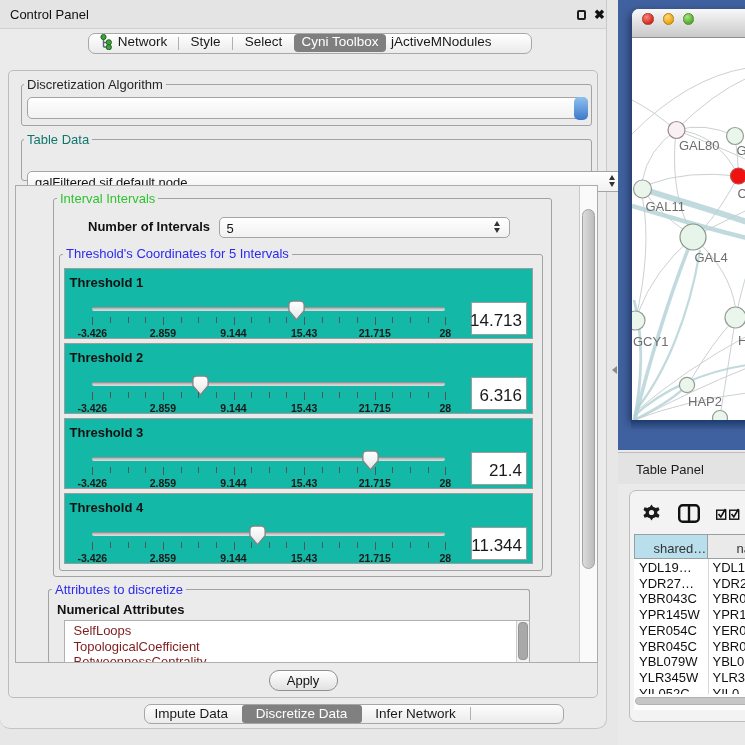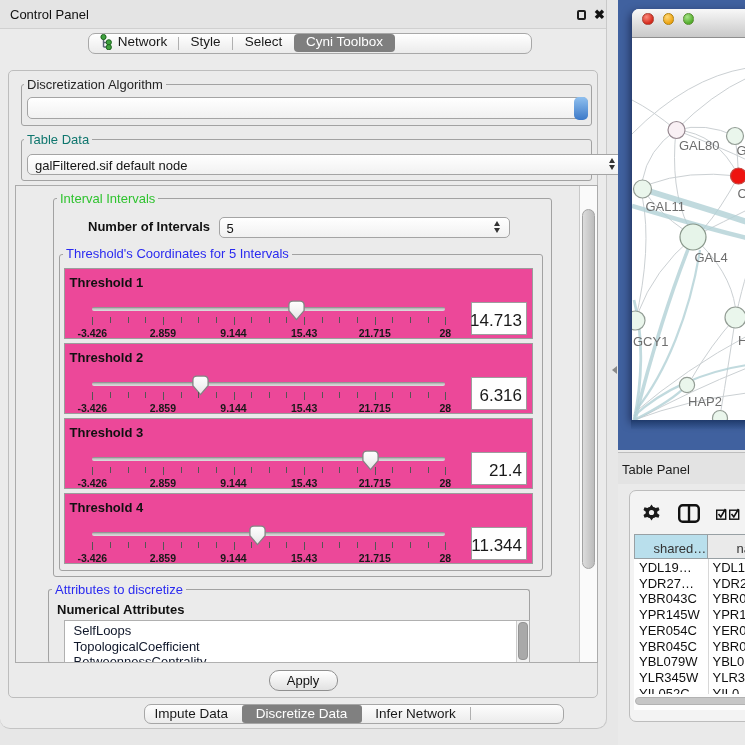--- a/index.html
+++ b/index.html
@@ -45,35 +45,35 @@
 
 #scrollpane { position:absolute; left:15px; top:184.5px; width:582.5px; height:478.5px;
   border:1px solid #ababab; background:#ebebeb; }
 #vsb { position:absolute; right:0; top:0; width:18px; height:100%; background:#fafafa;
   border-left:1px solid #c8c8c8; }
 #vsb .th { position:absolute; left:2px; top:23px; width:13px; height:360px; border-radius:6.5px;
   background:linear-gradient(90deg,#dcdcdc,#bcbcbc); border:1px solid #a2a2a2; }
 
 
 .tpanel { position:absolute; left:63.5px; width:469.5px; height:71px; border:1px solid #9c9c9c;
-  background:#ec4899; }
+  background:#14b8a6; }
 .tname { position:absolute; left:5px; top:5.5px; font-size:13px; font-weight:bold; color:#111; }
 .track { position:absolute; left:27.5px; top:37.5px; width:353px; height:4.5px; border-radius:2.5px;
   background:linear-gradient(#838383,#c4c4c4 45%,#dedede); }
 .thumb { position:absolute; }
 .tick { position:absolute; width:1px; background:#555; }
 .tlab { position:absolute; transform:translateX(-50%); font-size:10.5px; font-weight:bold; color:#191919; }
 .vbox { position:absolute; left:406.5px; top:33px; width:55.5px; height:32.5px; background:#fff;
   border:1px solid #9d9d9d; }
 .vbox span { position:absolute; right:3.5px; top:8px; font-size:17px; color:#1a1a1a; }
 
 
 #attlist { position:absolute; left:63.5px; top:620px; width:466px; height:42.5px;
   border:1px solid #b0b0b0; background:#fff; overflow:hidden; }
-#attlist .it { position:absolute; left:9px; font-size:13px; color:#0f172a; }
+#attlist .it { position:absolute; left:9px; font-size:13px; color:#7f1d1d; }
 #alsb { position:absolute; right:0; top:0; width:13px; height:100%; background:#f3f3f3; border-left:1px solid #ccc; }
 #alsb .th { position:absolute; left:1px; top:1px; width:10px; height:38px; background:#a9a9a9; border:1px solid #949494; border-radius:4px; }
 
 #apply { position:absolute; left:268.5px; top:669.5px; width:69px; height:21.5px;
   background:linear-gradient(#ffffff,#e2e2e2); border:1px solid #909090; border-radius:10px;
   font-size:13px; color:#111; display:flex; align-items:center; justify-content:center; }
 
 
 #btabs { position:absolute; left:143.5px; top:703.5px; width:420px; height:20.5px;
   background:linear-gradient(#fdfdfd,#ebebeb); border:1px solid #a6a6a6; border-radius:7px;
@@ -96,21 +96,21 @@
   border-radius:7px 0 0 0; box-shadow:-2px 3px 8px rgba(0,0,25,0.5); }
 #mactb { position:absolute; left:0; top:0; width:100%; height:29px;
   background:linear-gradient(#f8f8f8,#c9c9c9); border-bottom:1px solid #8f8f8f; border-radius:7px 0 0 0; }
 .light { position:absolute; top:4.2px; width:11.4px; height:11.4px; border-radius:50%; }
 #shadow-under { position:absolute; left:631px; top:420px; width:115px; height:9px;
   background:linear-gradient(#1f3a6b,#3a5b97); }
 
 #tpbar { position:absolute; left:618px; top:450px; width:127px; height:295px; background:#eaeaea; }
 #tptitle { position:absolute; left:618px; top:452px; width:127px; height:32px; background:#e3e3e3;
   border-top:1px solid #bdbdbd; }
-#tptitle span { position:absolute; left:4px; top:9px; font-size:13px; color:#1c1c1c; }
+#tptitle span { position:absolute; left:18px; top:9px; font-size:13px; color:#1c1c1c; }
 
 #tablepanel { position:absolute; left:629px; top:490px; width:130px; height:232px;
   background:#f3f3f3; border:1px solid #bdbdbd; border-radius:7px; }
 
 #thead1 { position:absolute; left:633.5px; top:534px; width:74px; height:25px; background:#b9dfec;
   border:1px solid #98a0a4; }
 #thead1 span { position:absolute; left:19px; top:6px; font-size:13px; color:#333; }
 #thead2 { position:absolute; left:707.5px; top:534px; width:52px; height:25px; background:#eaeaea;
   border:1px solid #98a0a4; border-left:none; }
 #thead2 span { position:absolute; left:29px; top:6px; font-size:13px; color:#333; }
@@ -148,33 +148,34 @@
       <svg width="14" height="16" viewBox="0 0 14 16" style="margin-right:4px">
         <path d="M3.5,4 L3.5,13 M3.5,8.5 L8,8.5 M3.5,13 L8,13" stroke="#5a6678" stroke-width="1.4" fill="none"></path>
         <circle cx="3.5" cy="3" r="2.6" fill="#3fa23f" stroke="#1e641e"></circle>
         <circle cx="8.8" cy="8.3" r="2.6" fill="#3fa23f" stroke="#1e641e"></circle>
         <circle cx="8.8" cy="13.2" r="2.6" fill="#3fa23f" stroke="#1e641e"></circle>
       </svg>Network</div>
     <div class="sep"></div>
     <div class="seg" style="width:53px">Style</div>
     <div class="sep"></div>
     <div class="seg" style="width:61px">Select</div>
-    <div class="seg sel" style="width:101px">Cyni Toolbox</div>
+    <div class="seg sel" style="width:92px">Cyni Toolbox</div>
+    <div class="seg" style="width:134px;justify-content:flex-start;padding-left:5px">jActiveMNodules</div>
   </div>
 
   <div id="content"></div>
 
   <div class="group" style="left:20.5px;top:84px;width:571.5px;height:42px"></div>
   <div class="gtitle" style="left:24px;top:77px;color:#262626">Discretization Algorithm</div>
   <div class="combo" style="left:27px;top:97px;width:561px;height:22px"></div>
   <div class="abs" style="left:574px;top:96.5px;width:14px;height:23px;border-radius:5px;background:linear-gradient(#8fc0ef,#3c79c8)"></div>
 
   <div class="group" style="left:20.5px;top:139px;width:571.5px;height:41.5px"></div>
   <div class="gtitle" style="left:24px;top:132px;color:#0f766e">Table Data</div>
-  <div class="combo" style="left:27px;top:154px;width:596px;height:20.5px">
+  <div class="combo" style="left:27px;top:171px;width:596px;height:20.5px">
       <span class="txt">galFiltered.sif default node</span>
       <span class="updown"></span>
     </div>
 
   <div id="scrollpane">
       <div id="vsb">
         <div class="th"></div>
       </div>
     </div>
 

